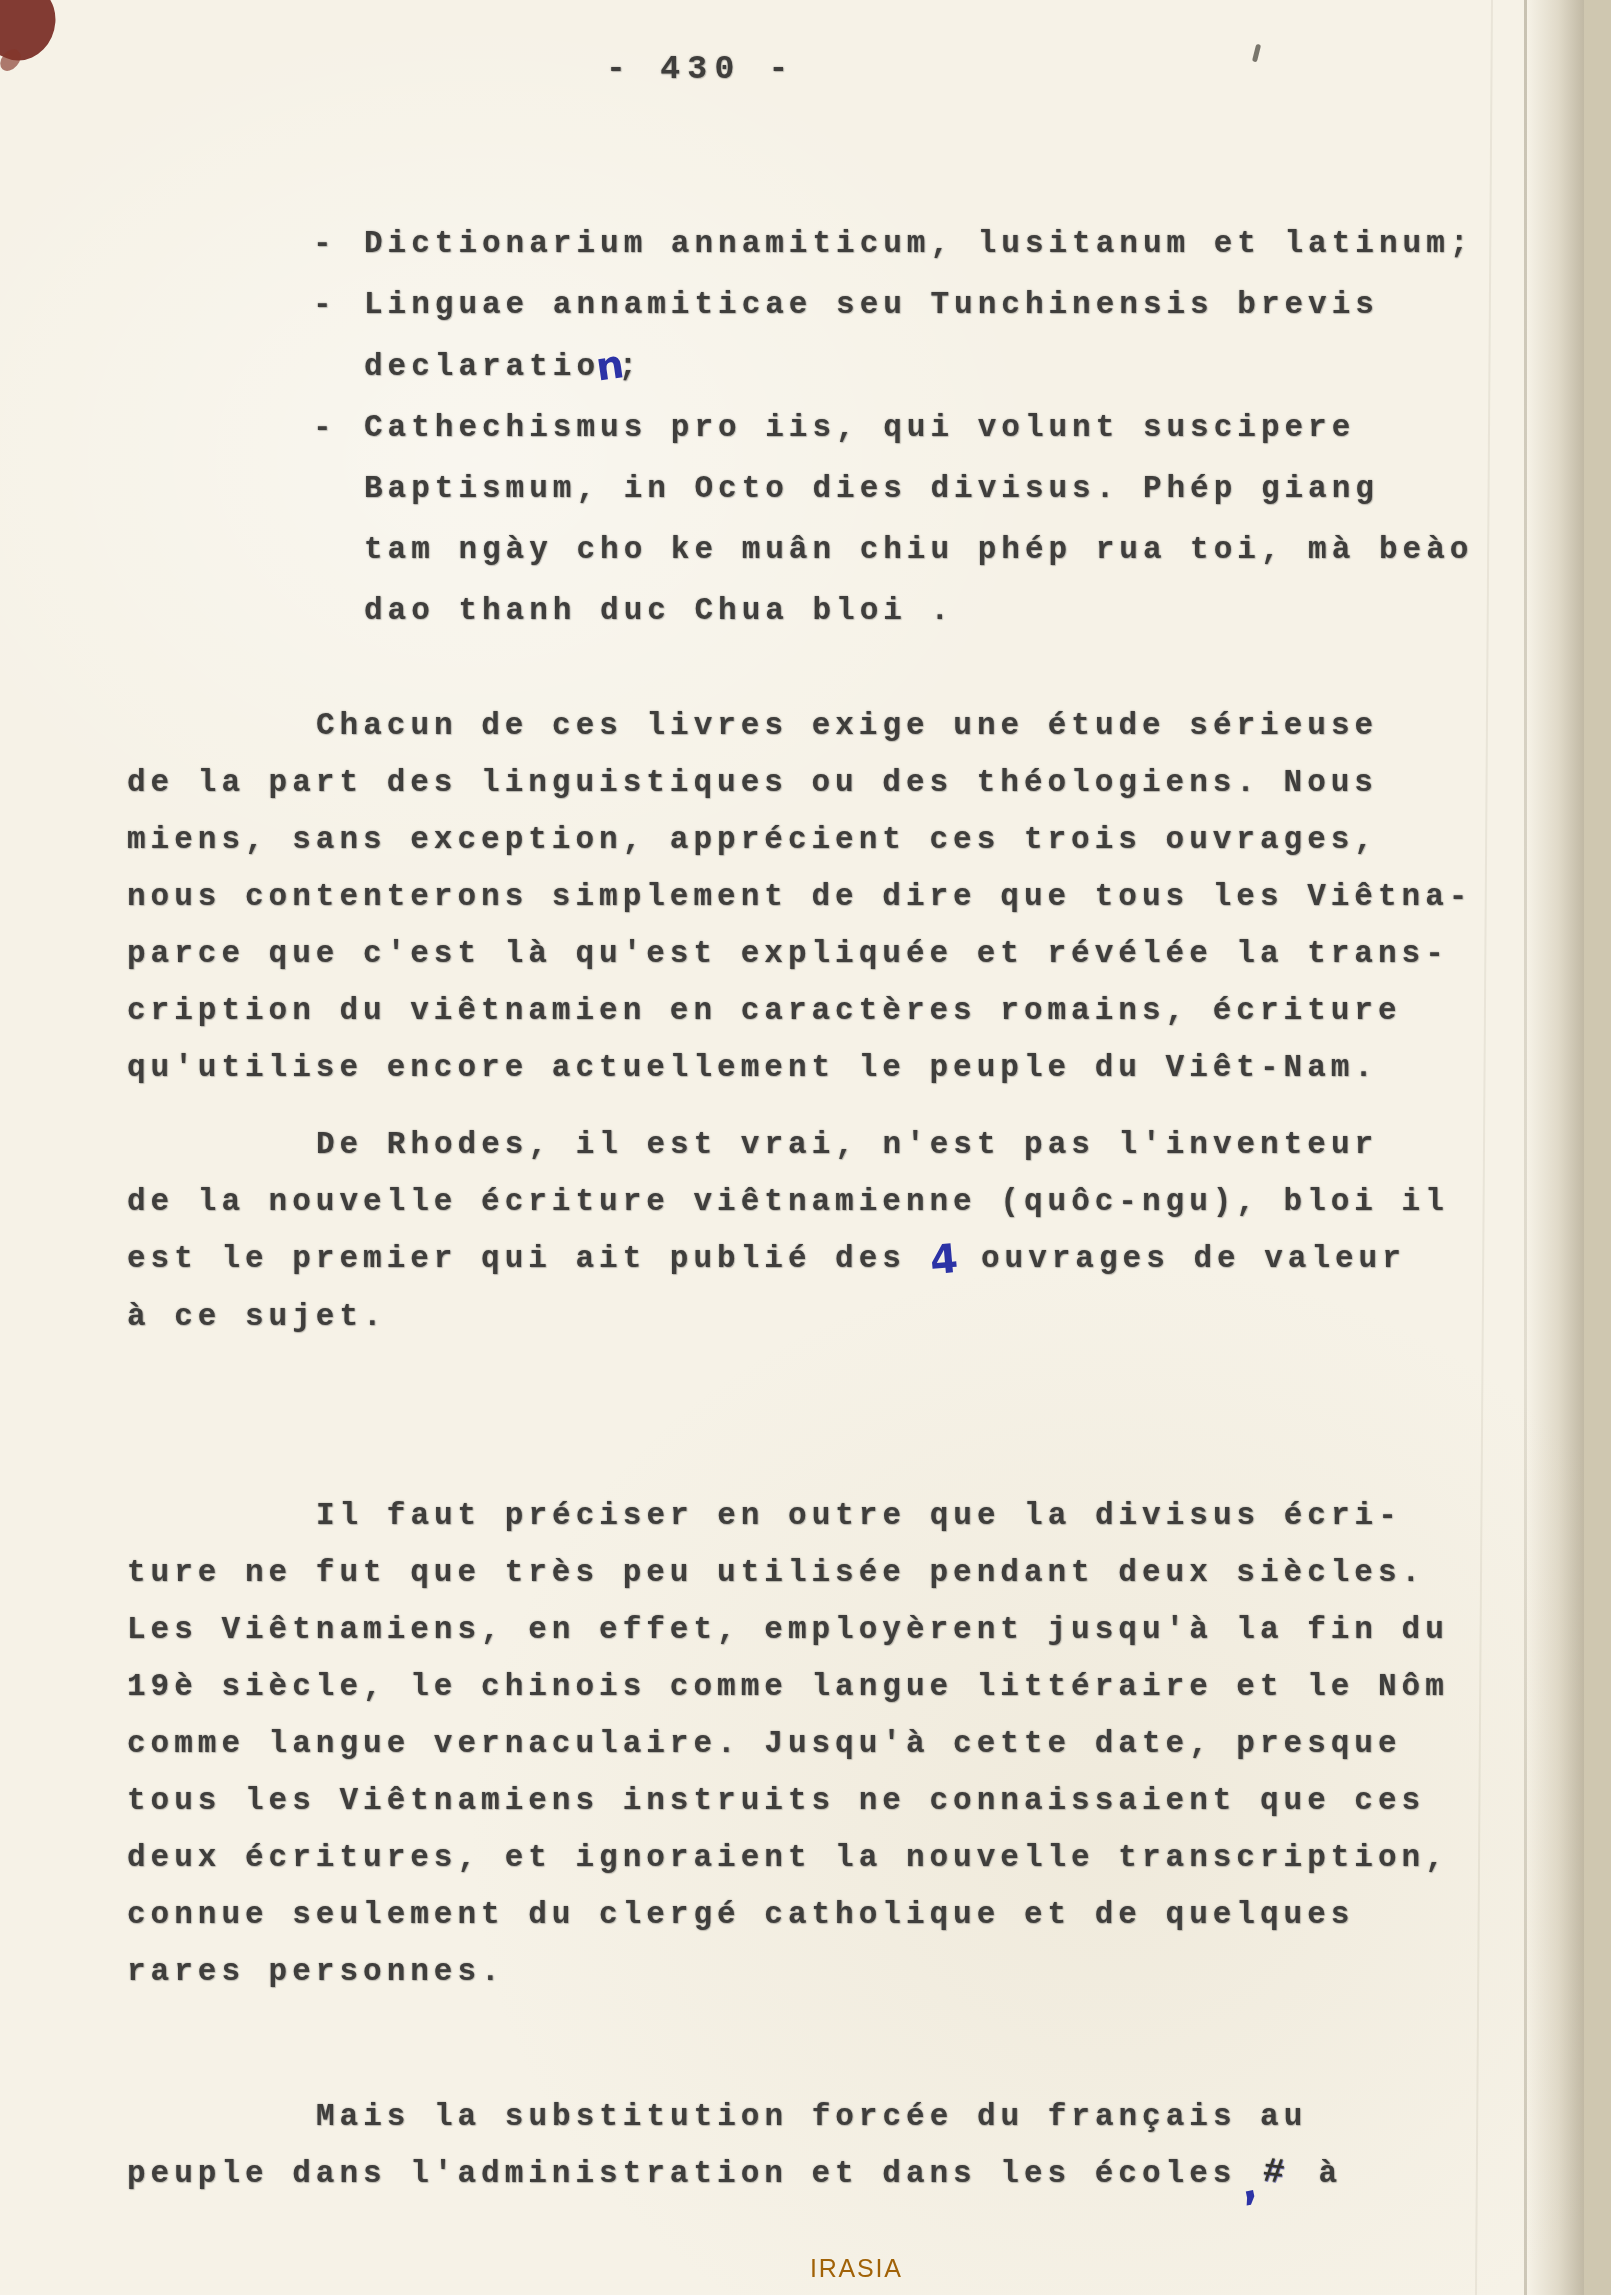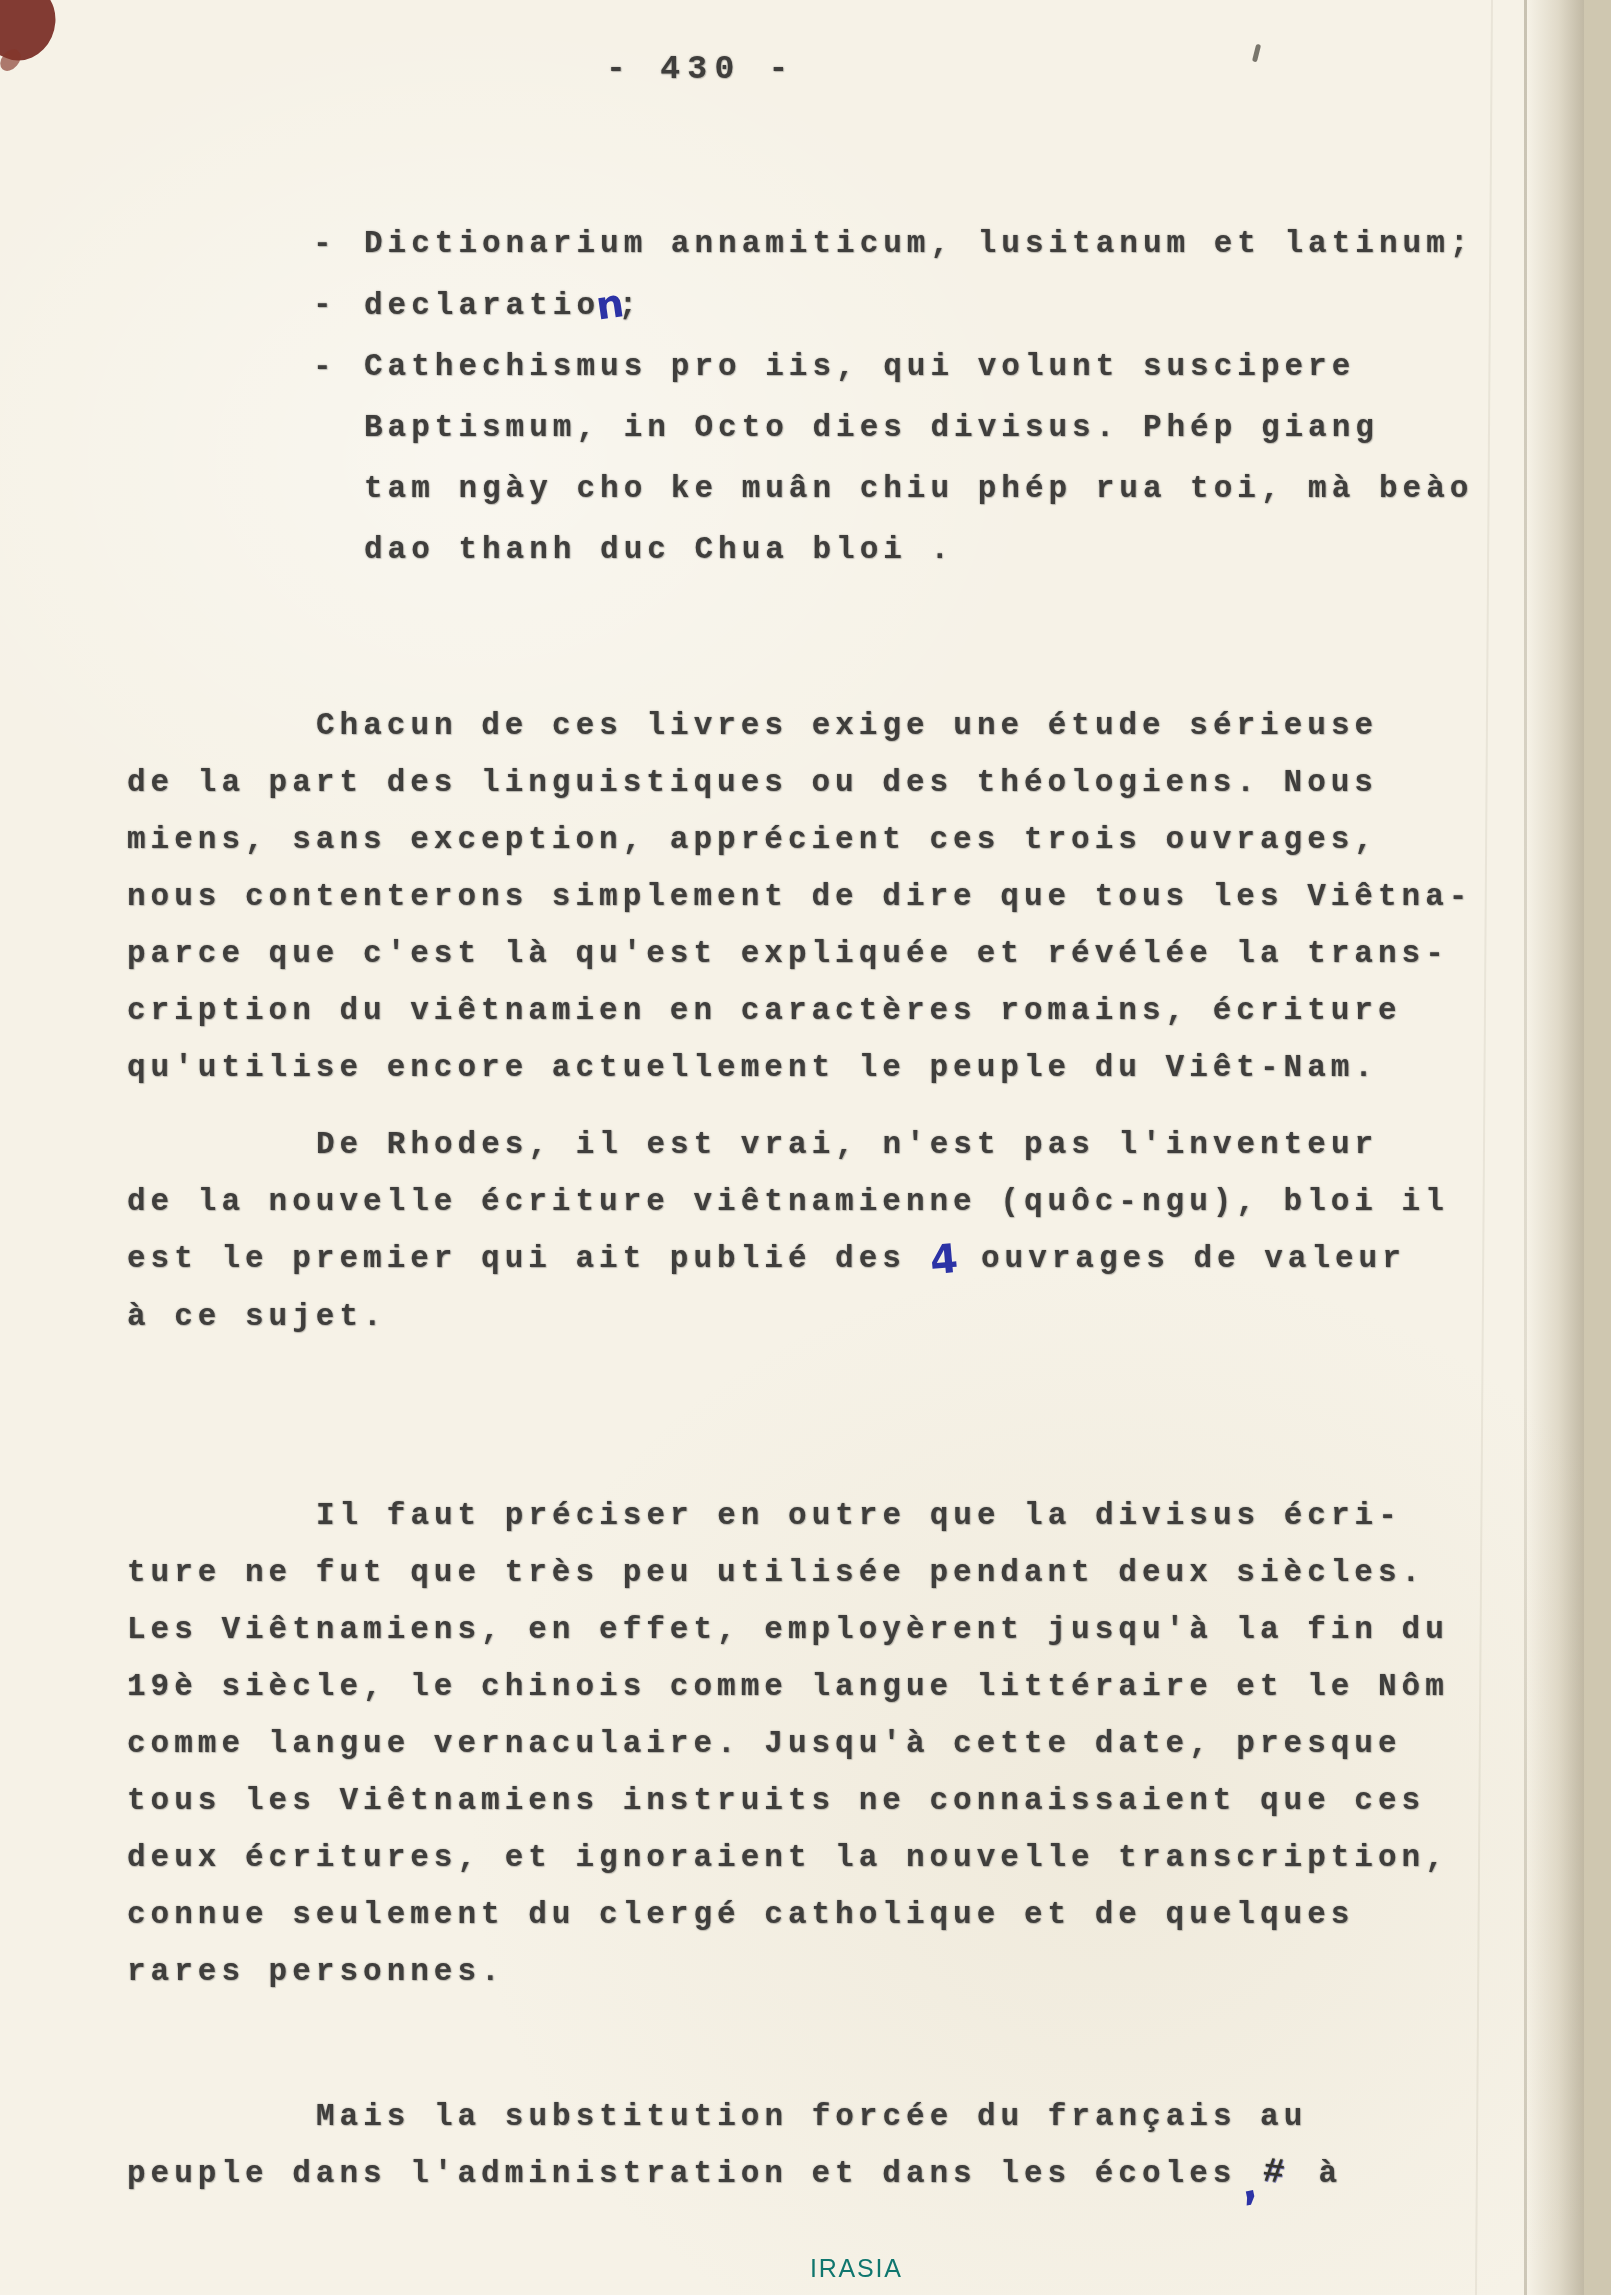--- a/index.html
+++ b/index.html
@@ -61,21 +61,21 @@
   .bluecomma{display:inline-block;transform:rotate(-12deg);font-size:42px;vertical-align:-16.5px;margin:0 1.8px 0 3.7px;}
   .insmark{
     display:inline-block;color:#34332e;transform:rotate(7deg);
     margin:0 5.5px;font-size:35px;
     text-shadow:0.9px 0.9px 0 rgba(44,51,166,.55), 0 0 1.8px rgba(52,51,46,.5);
   }
   .watermark{
     position:absolute;left:810px;bottom:13px;
     font-family:"Liberation Sans","DejaVu Sans",sans-serif;
     font-weight:400;font-size:25px;letter-spacing:1.8px;
-    color:#0f766e;text-shadow:none;
+    color:#a16207;text-shadow:none;
   }
   
   .corner-stain{
     position:absolute;top:-16.5px;left:-13px;width:68px;height:77px;
     background:#76271f;border-radius:42% 58% 55% 45%;
     transform:rotate(24deg);opacity:.9;
   }
   .corner-stain-small{
     position:absolute;top:48px;left:1.8px;width:16.5px;height:24px;
     background:#84352a;border-radius:50%;transform:rotate(40deg);opacity:.65;
@@ -110,20 +110,21 @@
 
   <div class="book-list typed">
 
     <div class="list-item">
       <span class="list-marker">-</span>
       <div class="line"><span class="u">Dictionarium annamiticum, lusitanum et latinum;</span></div>
     </div>
 
     <div class="list-item">
       <span class="list-marker">-</span>
+      <div class="line"><span class="u">Linguae annamiticae seu Tunchinensis brevis</span></div>
       <div class="line"><span class="u"><span>declaratio</span><span class="hand overwrite">n</span><span>;</span></span></div>
     </div>
 
     <div class="list-item">
       <span class="list-marker">-</span>
       <div class="line"><span class="u">Cathechismus pro iis, qui volunt suscipere</span></div>
       <div class="line"><span class="u">Baptismum, in Octo dies divisus. Phép giang</span></div>
       <div class="line"><span class="u">tam ngày cho ke muân chiu phép rua toi, mà beào</span></div>
       <div class="line"><span class="u">dao thanh duc Chua bloi .</span></div>
     </div>

